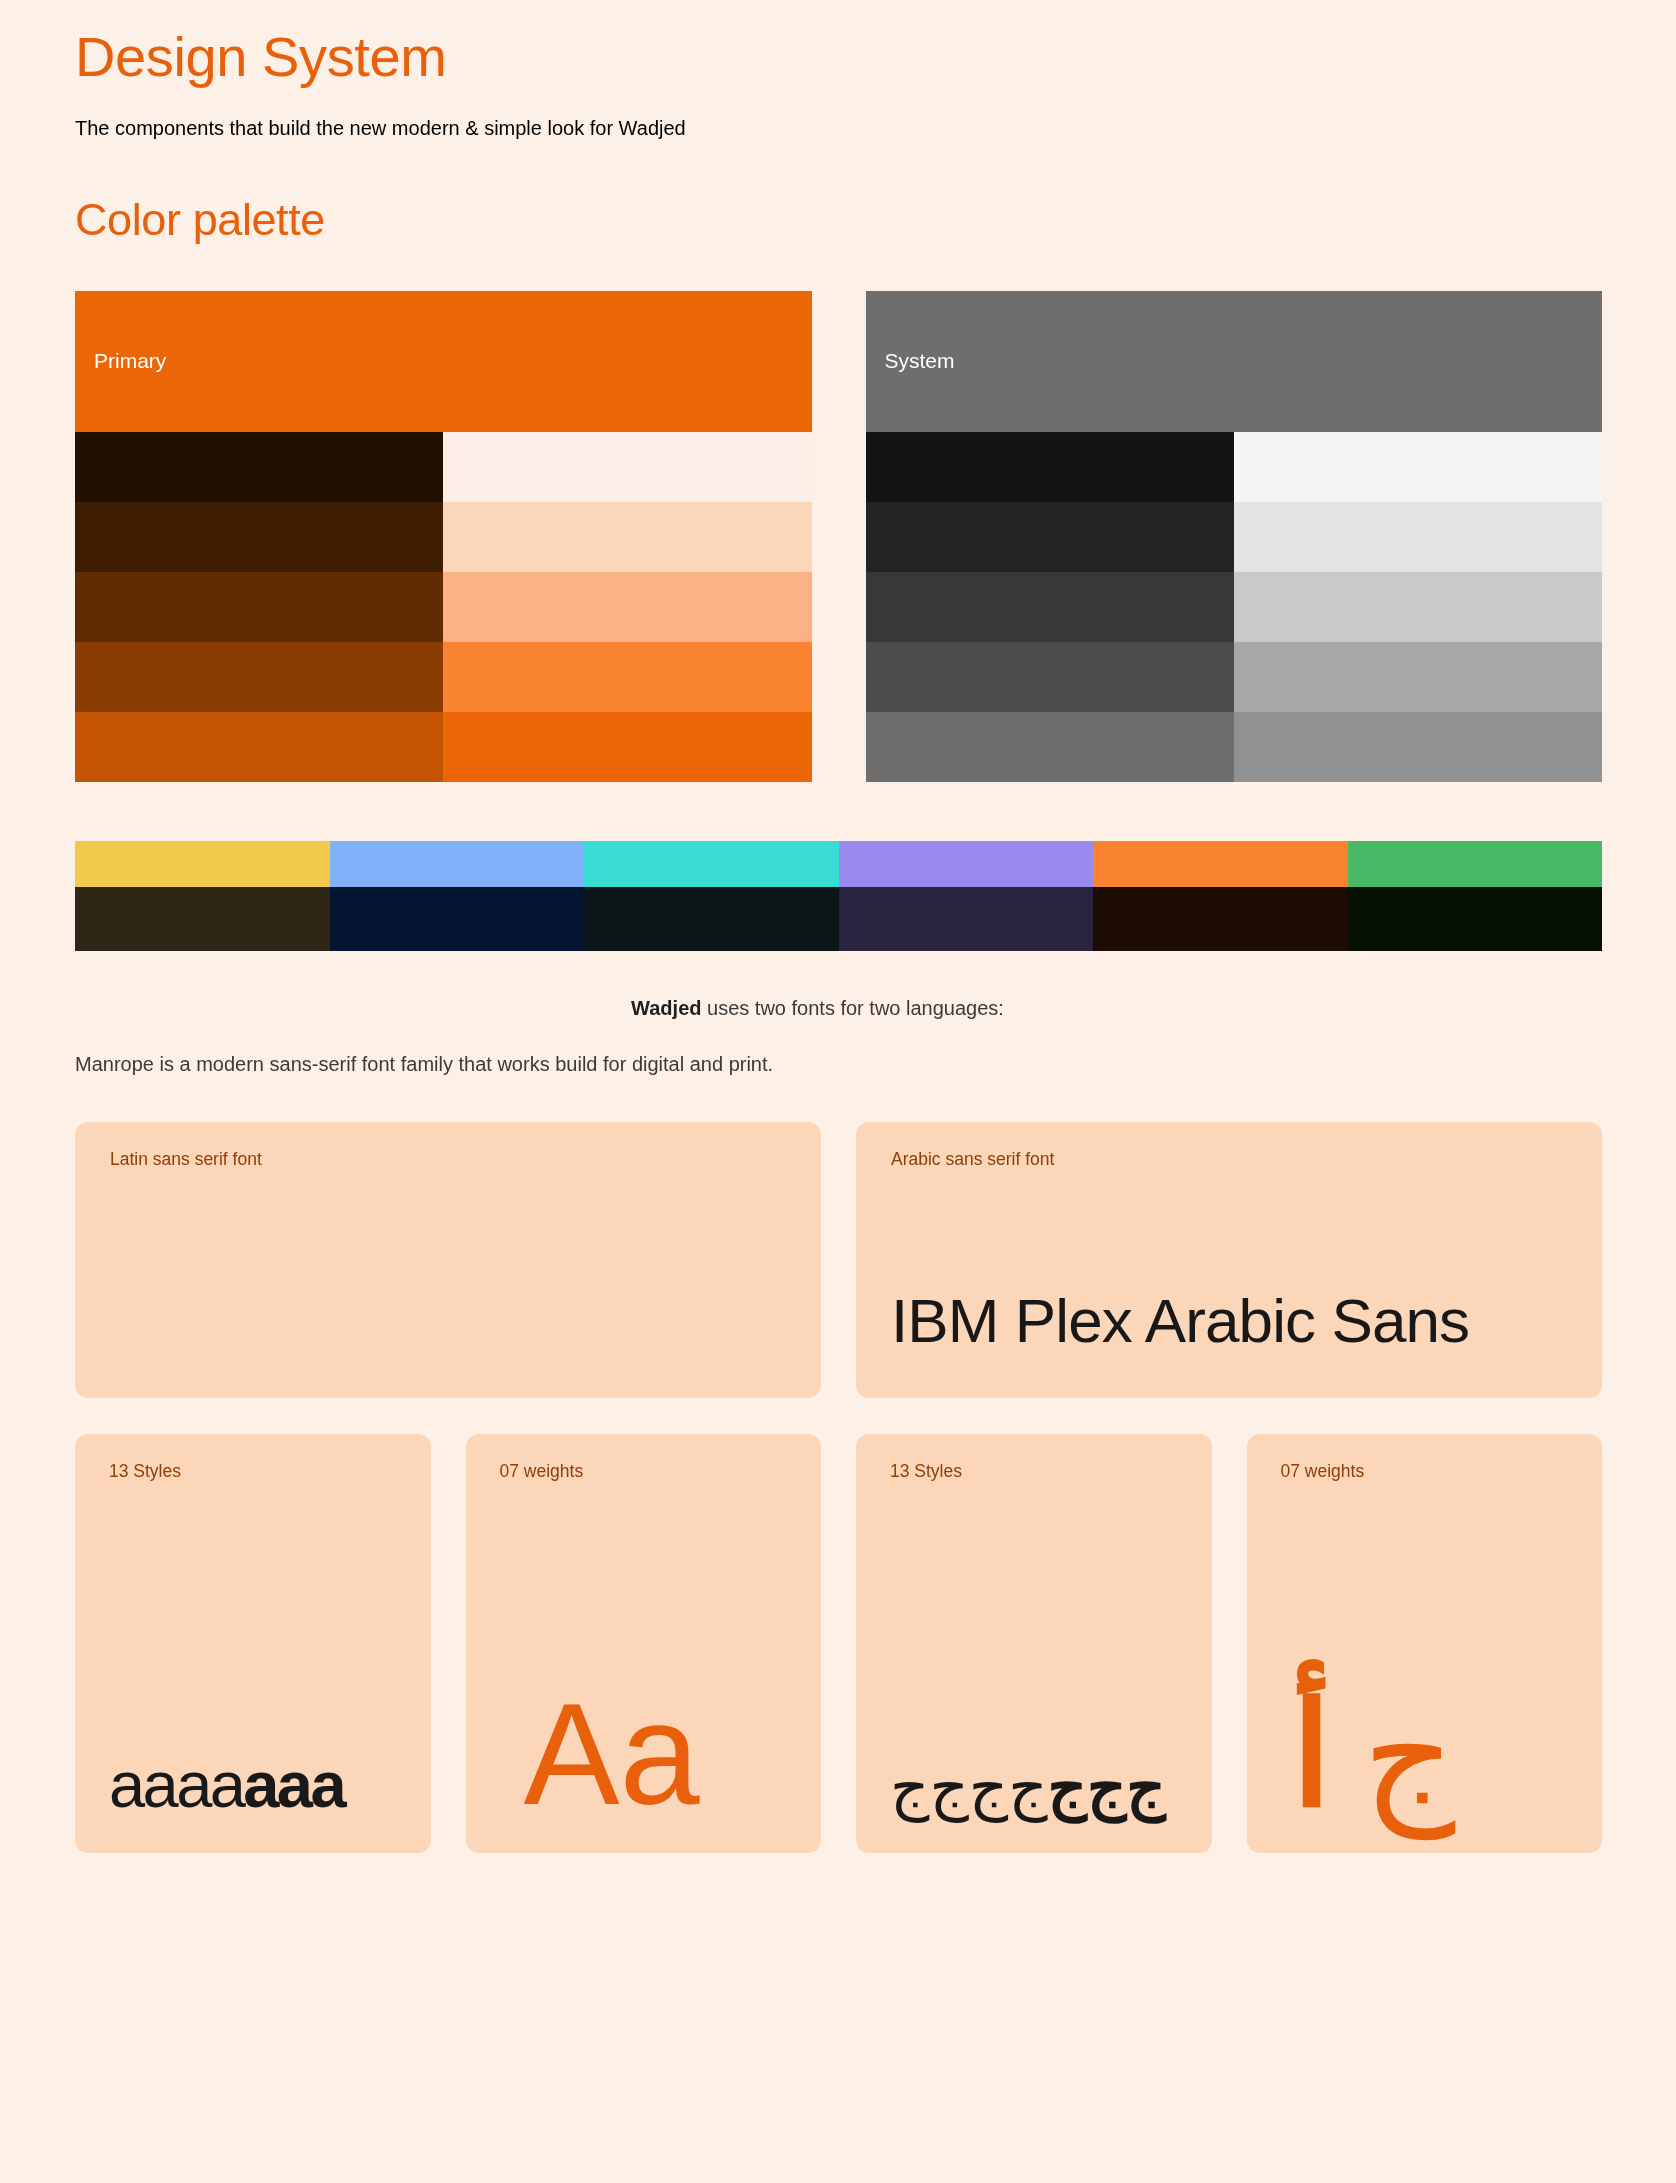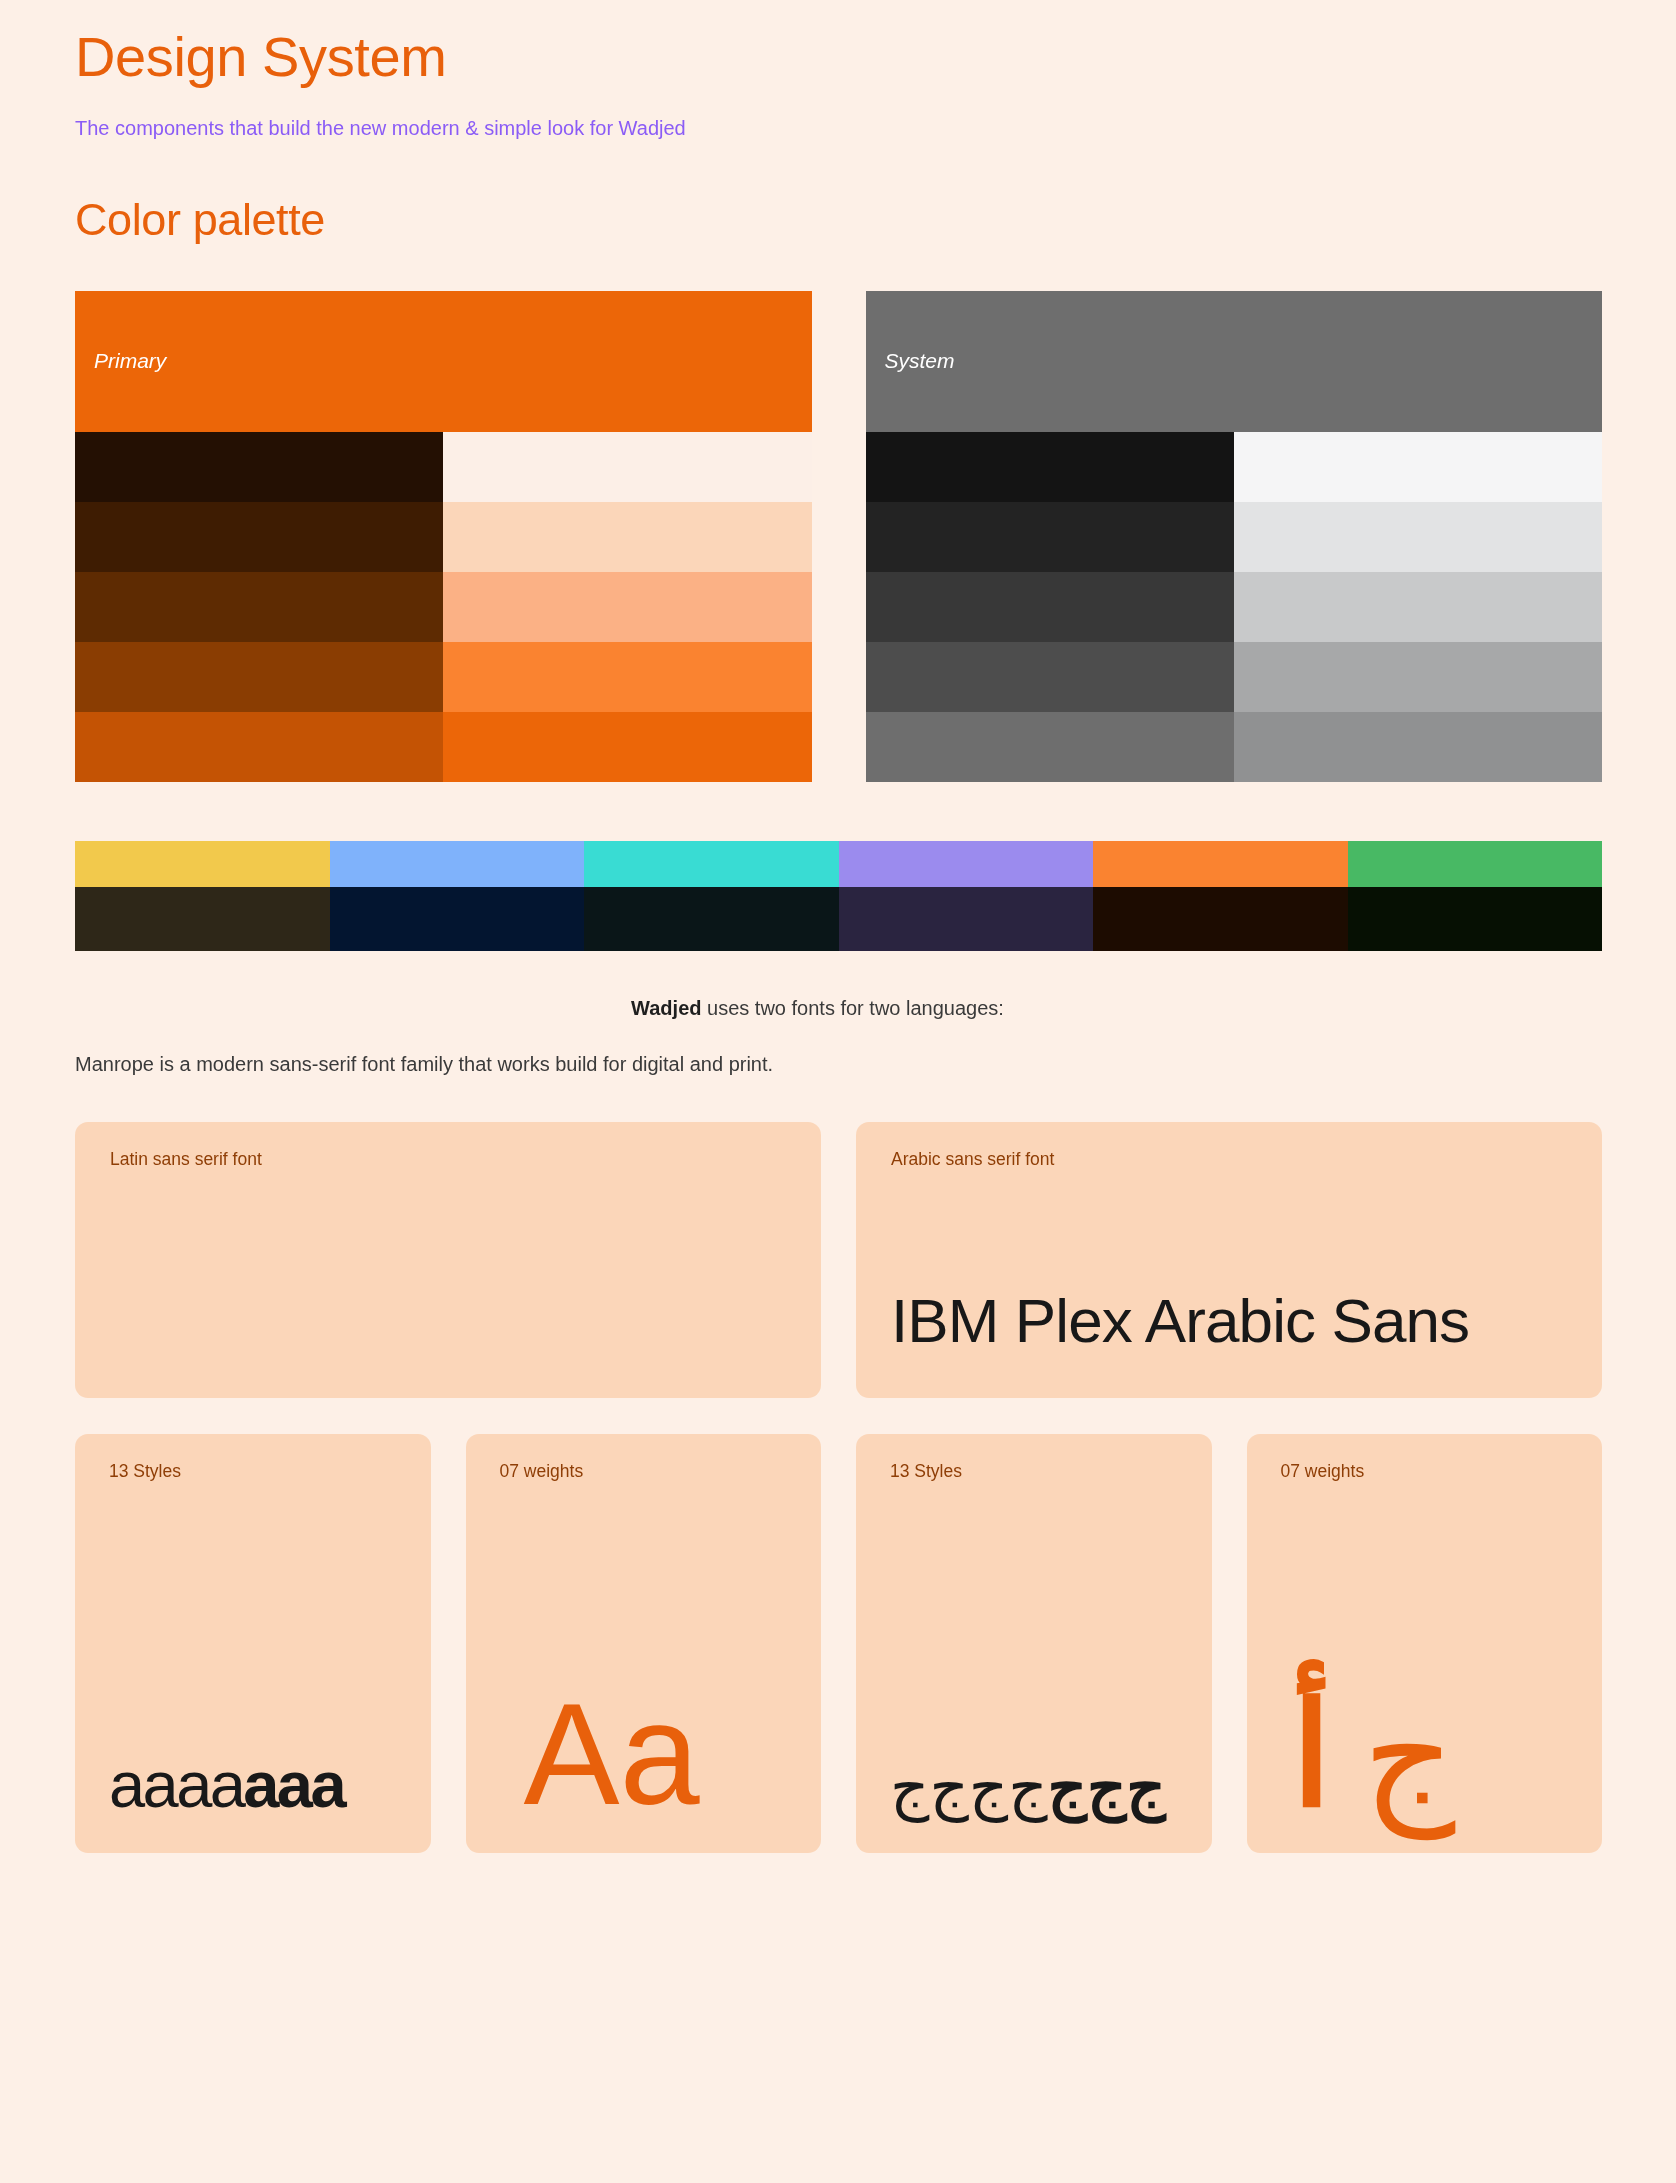--- a/index.html
+++ b/index.html
@@ -22,21 +22,21 @@
     font-size: 56px;
     line-height: 1.08;
     font-weight: 400;
     color: #E8600B;
     letter-spacing: -0.4px;
     padding-top: 27px;
   }
   .lede {
     font-size: 20px;
     line-height: 1.45;
-    color: #8b5cf6;
+    color: #000000;
     margin-top: 27px;
   }
   .h2 {
     font-size: 45px;
     font-weight: 400;
     color: #E8600B;
     letter-spacing: -0.4px;
     margin-top: 51px;
   }
   .h3 {
@@ -44,21 +44,20 @@
     font-weight: 700;
     color: #E8600B;
     margin-top: 0;
   }
 
   
   .palette-row {
     display: flex;
     gap: 54px;
     margin-top: 45px;
-    font-style: italic;
   }
   .palette {
     flex: 1 1 0;
     display: flex;
     flex-direction: column;
   }
   .palette-head {
     height: 141px;
     display: flex;
     align-items: flex-start;

